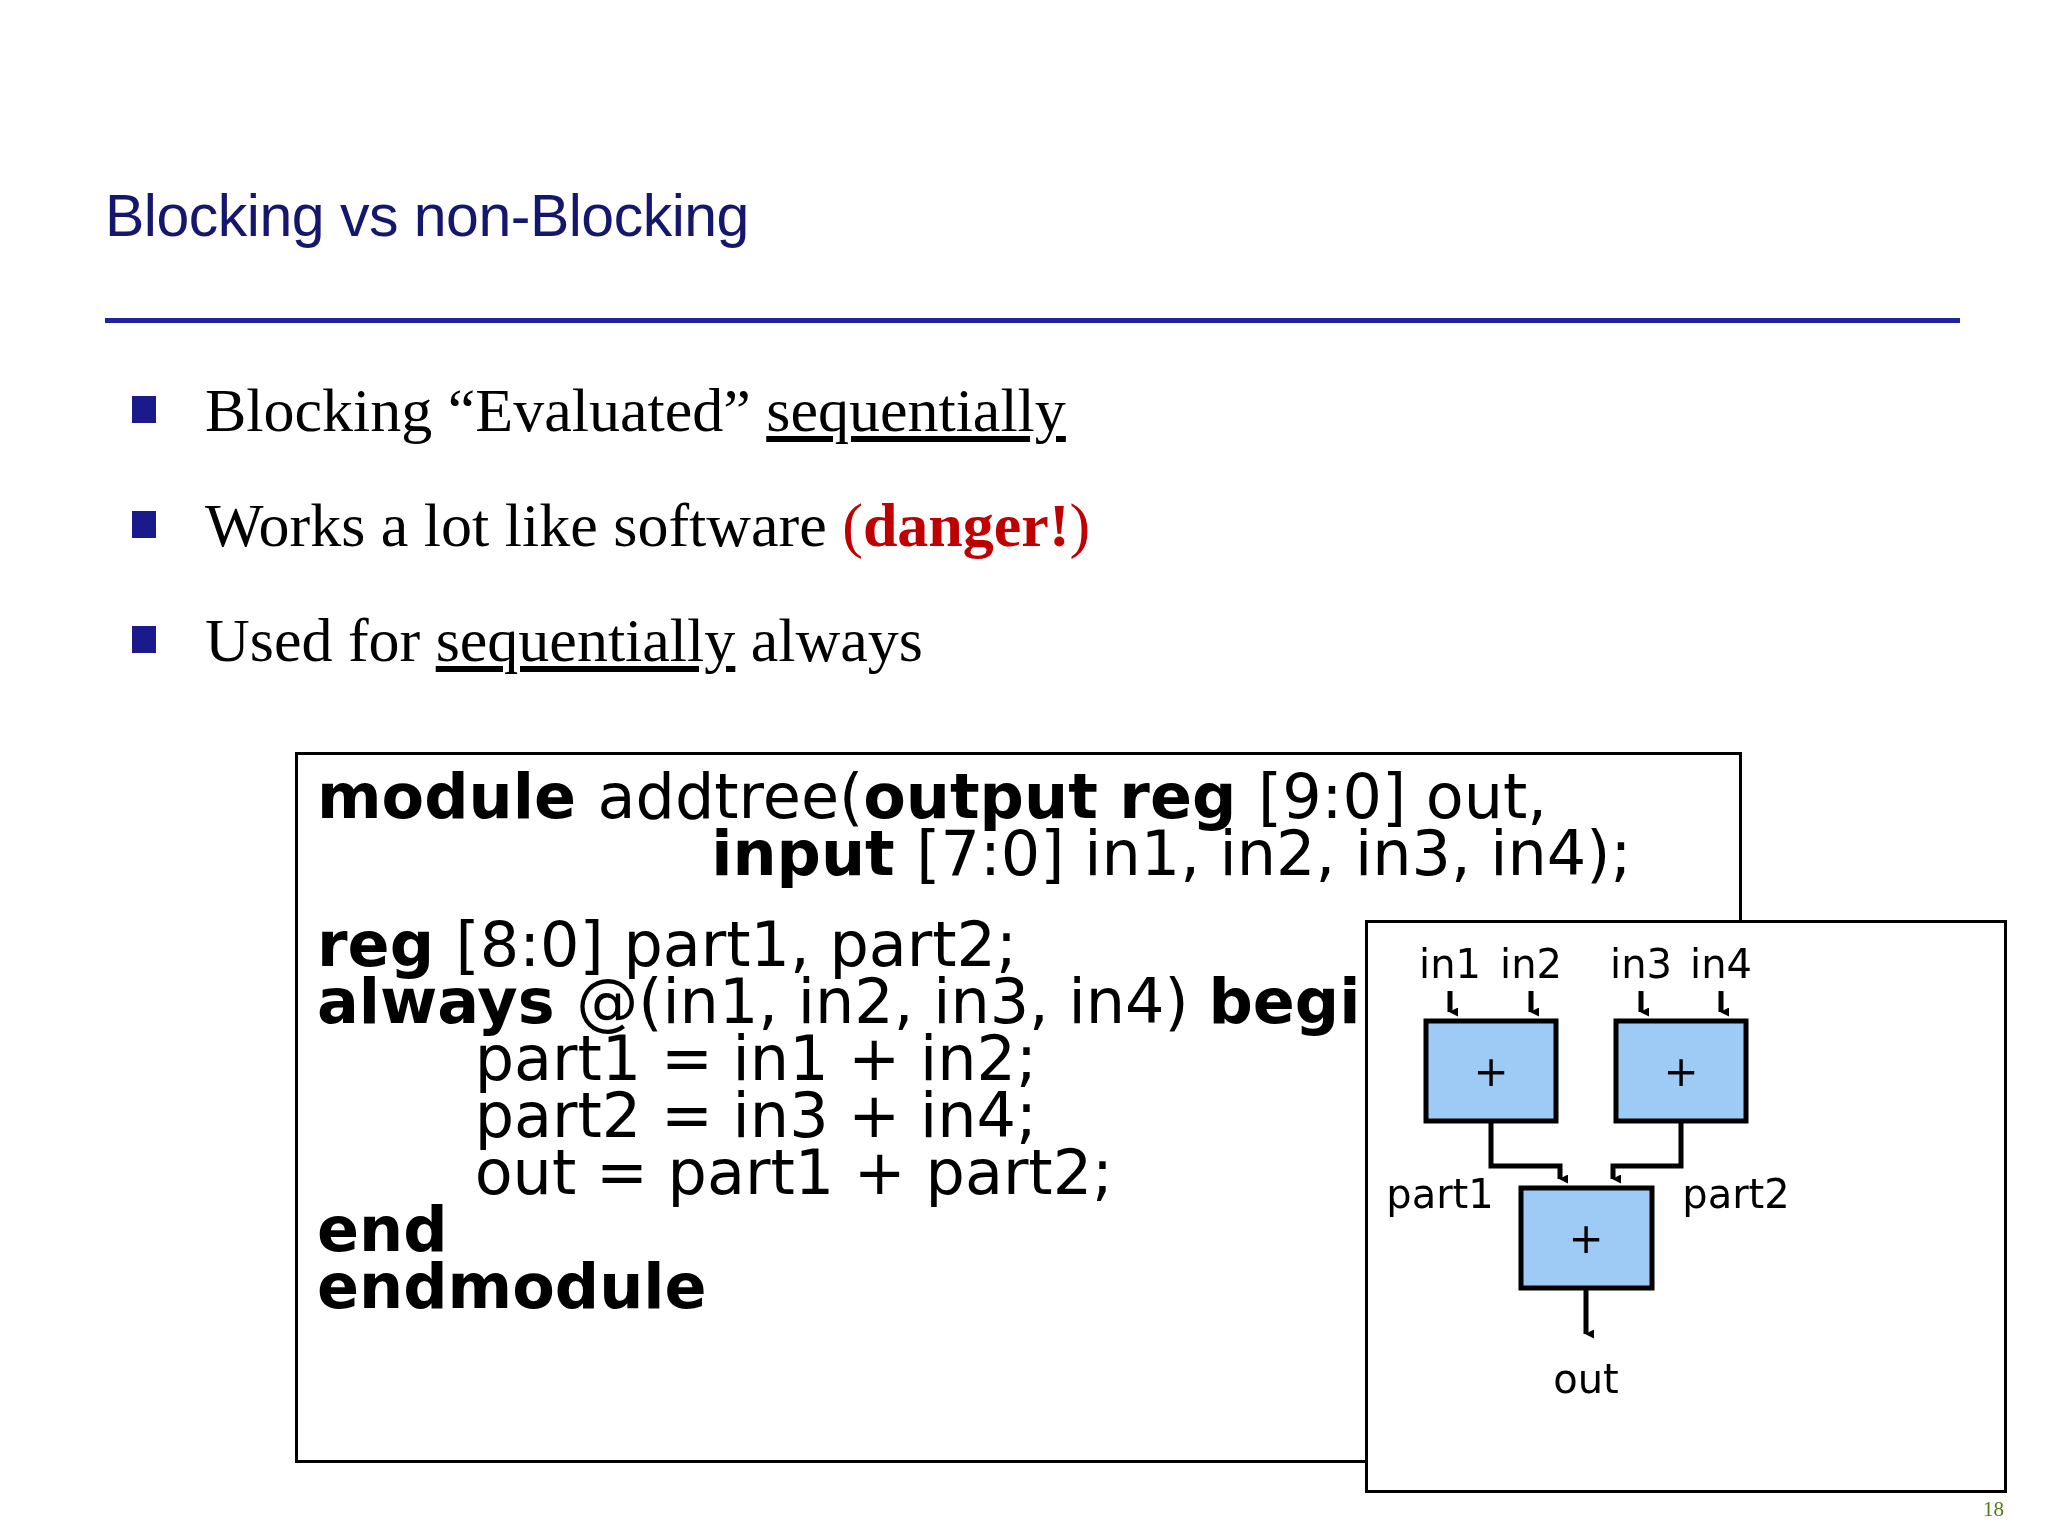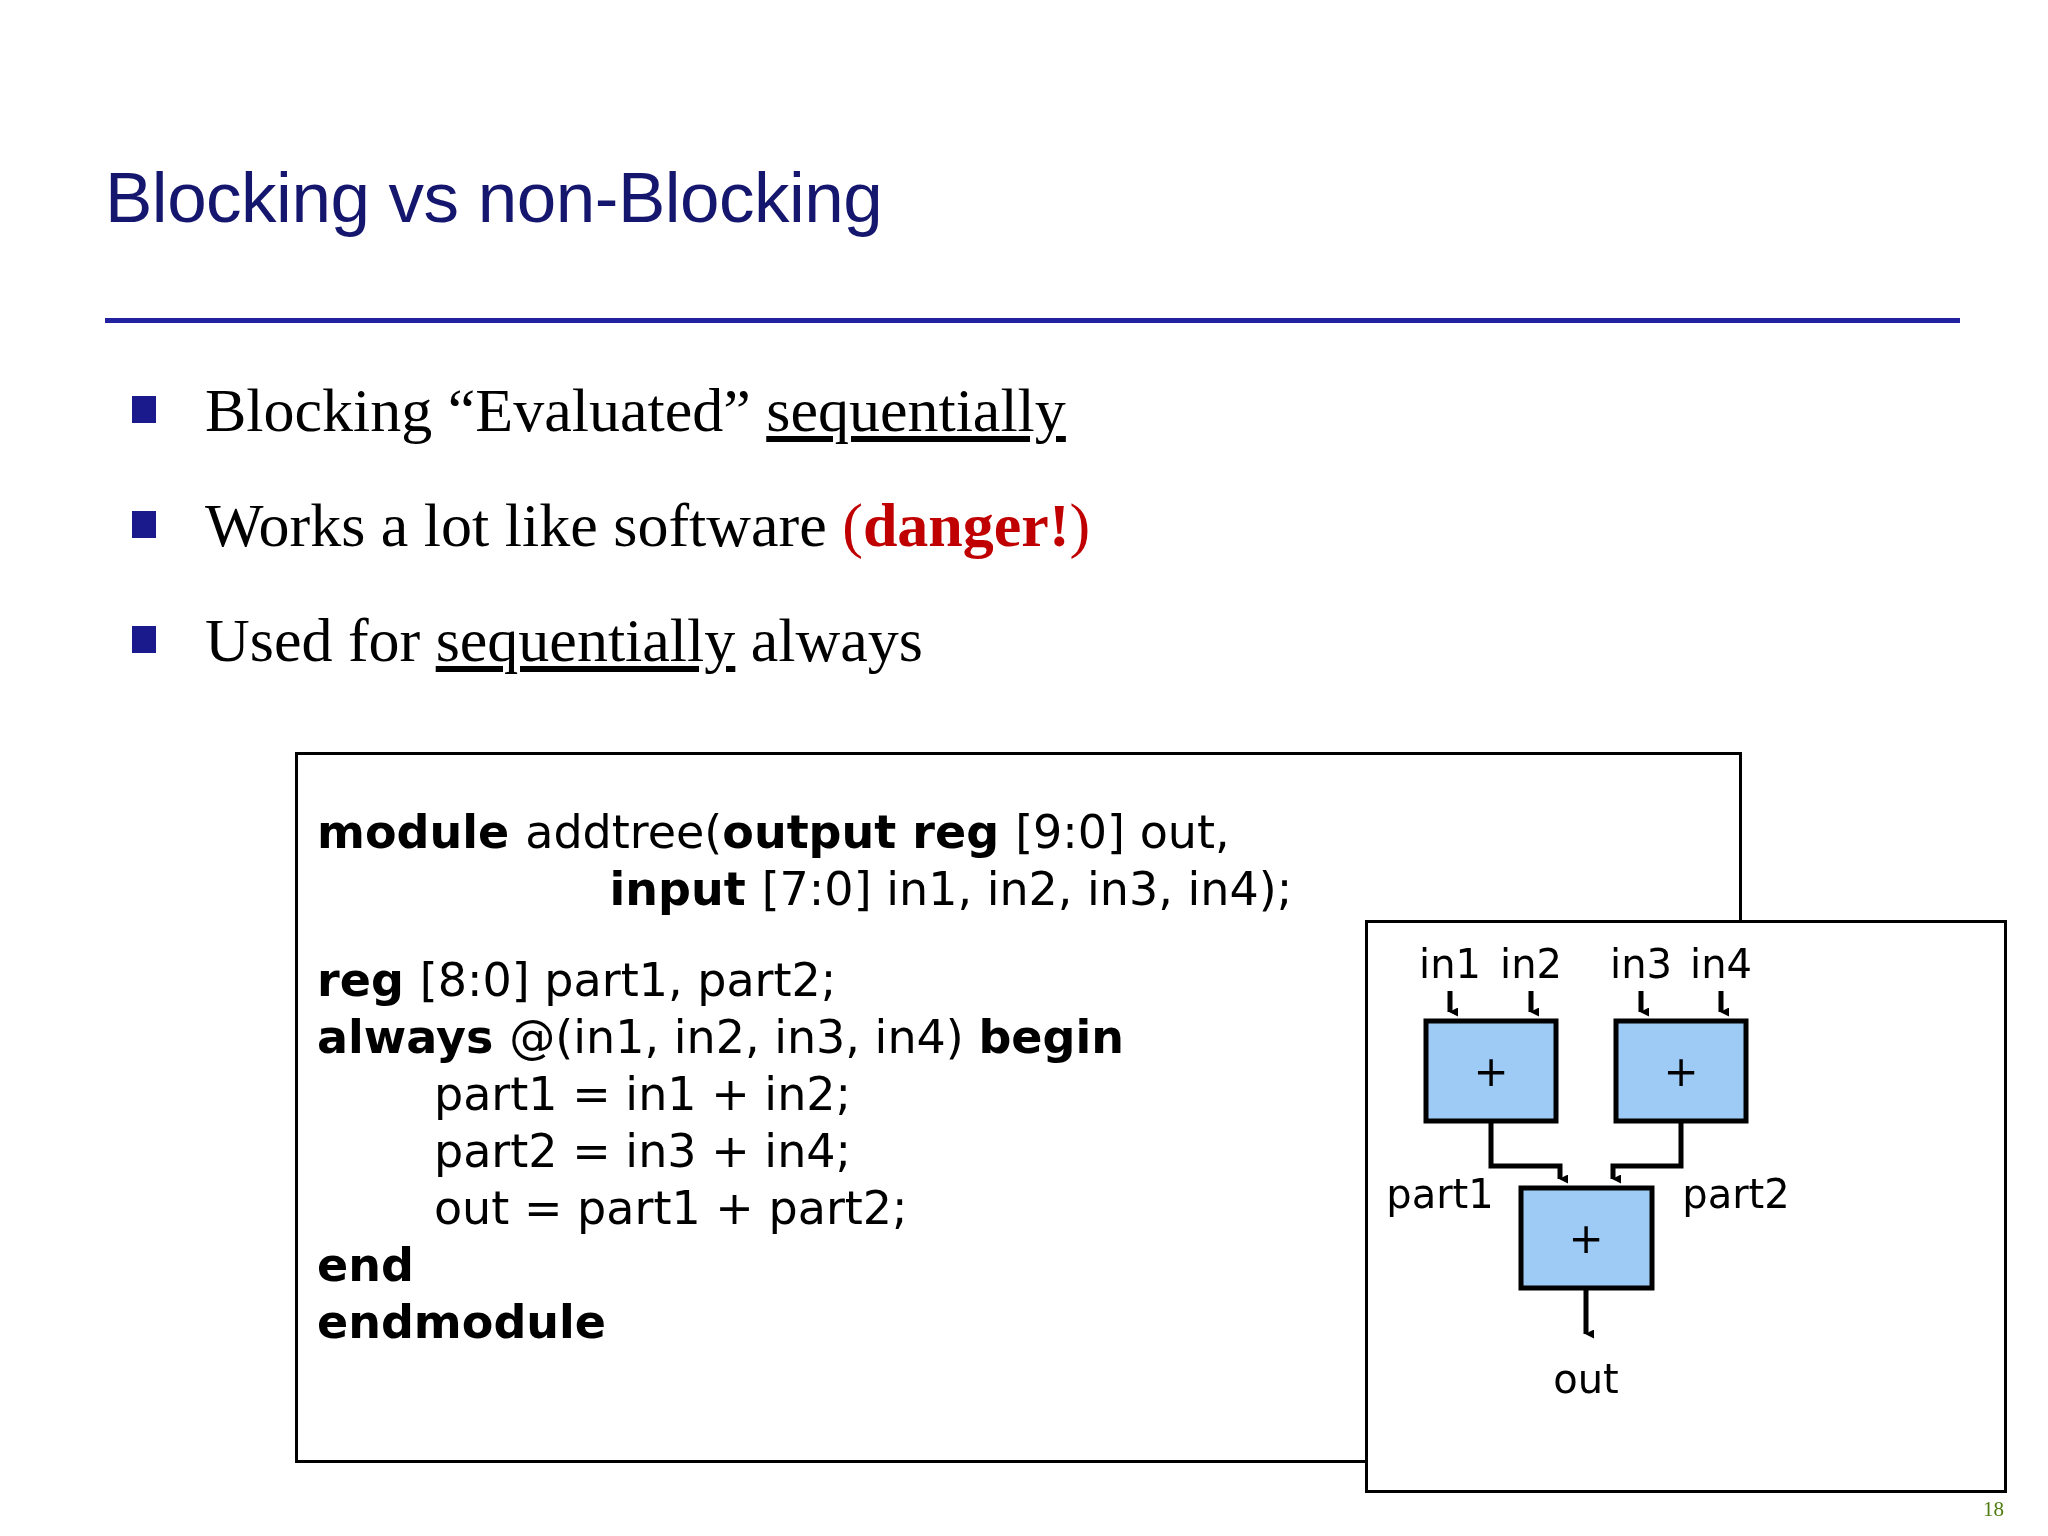--- a/index.html
+++ b/index.html
@@ -13,24 +13,24 @@
     height: 1536px;
     background: #ffffff;
     overflow: hidden;
     font-family: "Liberation Serif", "DejaVu Serif", serif;
   }
 
   
   #title {
     position: absolute;
     left: 105px;
-    top: 150px;
+    top: 168px;
     width: 1860px;
     font-family: "Liberation Sans", "DejaVu Sans", sans-serif;
-    font-size: 71px;
+    font-size: 59px;
     line-height: 96px;
     color: #15166e;
     letter-spacing: -0.5px;
     white-space: nowrap;
   }
   #title-rule {
     position: absolute;
     left: 105px;
     top: 318px;
     width: 1855px;
@@ -81,25 +81,24 @@
     height: 711px;
     border: 3px solid #000000;
     background: transparent;
     box-sizing: border-box;
   }
   #code-text {
     position: absolute;
     left: 317px;
     top: 768px;
     font-family: "DejaVu Sans", "Liberation Sans", sans-serif;
-    font-size: 46px;
+    font-size: 62px;
     line-height: 57px;
     color: #000000;
     white-space: pre;
-    margin-top: 36px;
   }
   #code-text b { font-weight: bold; }
   .code-blank { display: block; height: 34px; }
 
   
   #diagram-box {
     position: absolute;
     left: 1365px;
     top: 920px;
     width: 642px;

